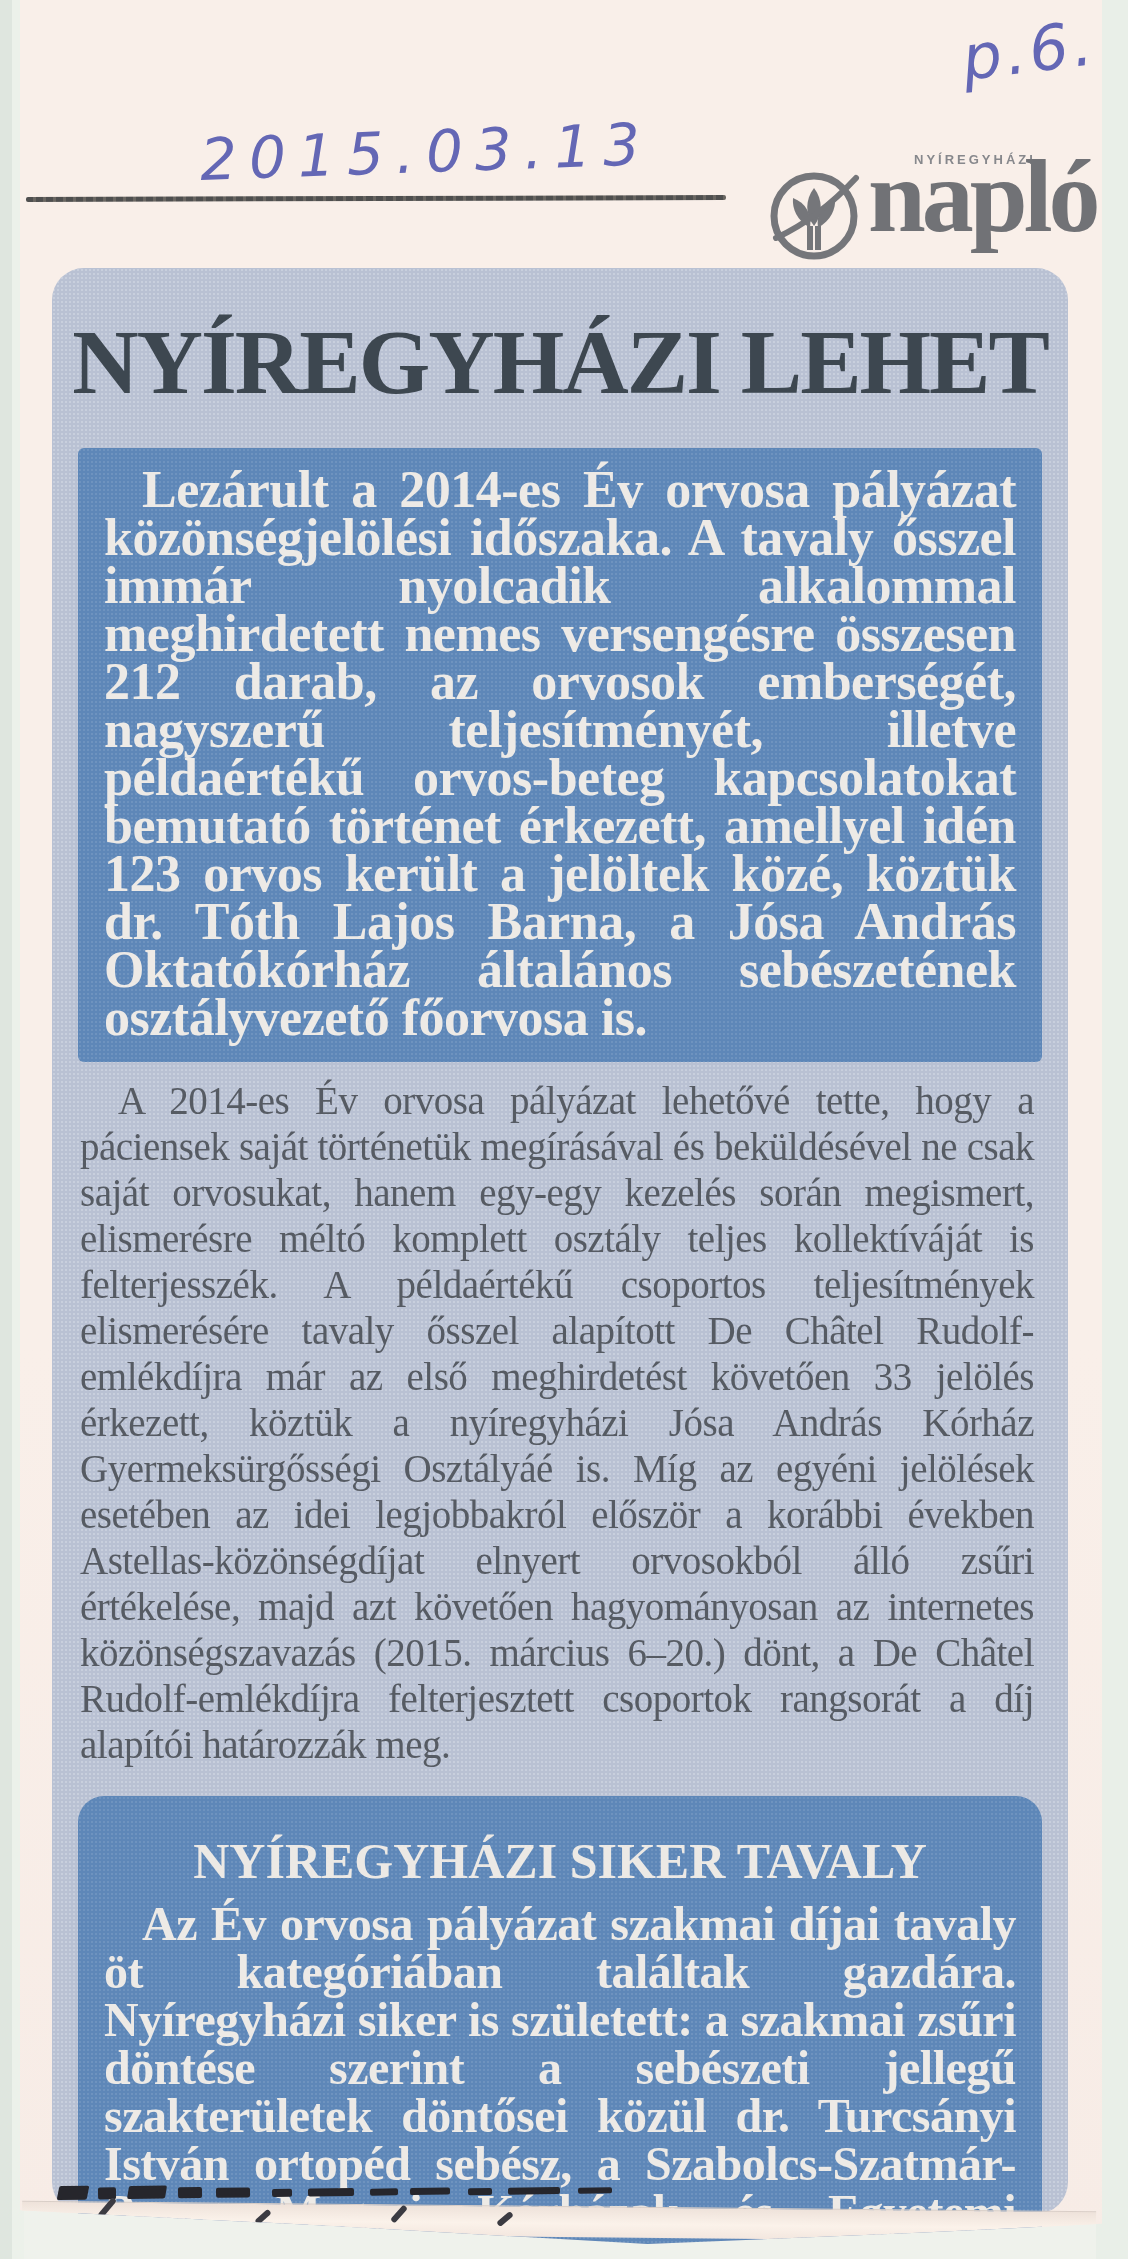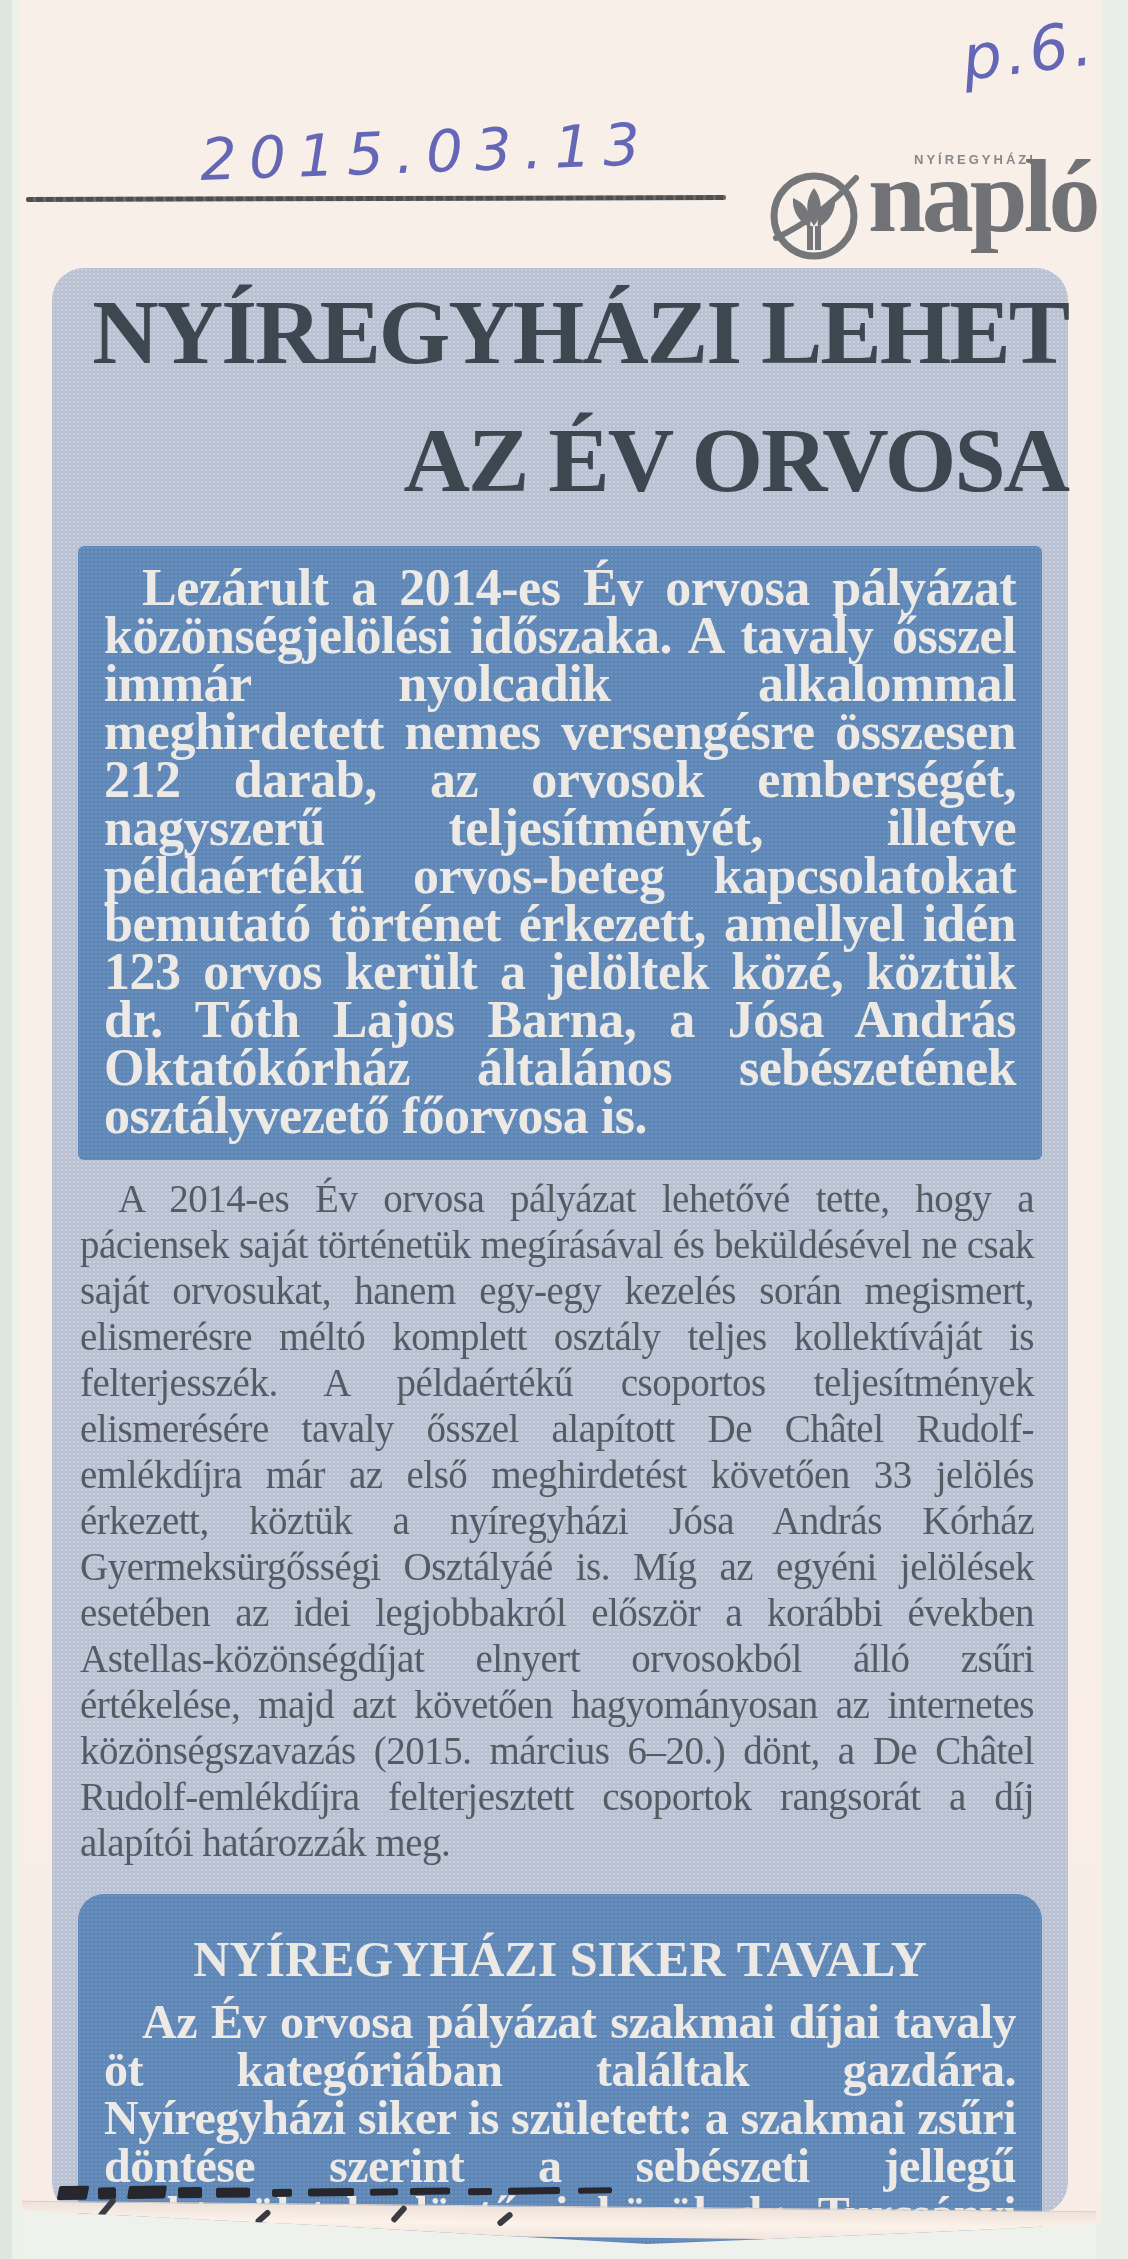--- a/index.html
+++ b/index.html
@@ -35,21 +35,21 @@
   }
   
   .article-box{
     position:absolute;left:32px;top:268px;width:1016px;height:1946px;
     background-color:#b9c1d3;
     background-image:radial-gradient(rgba(255,255,255,0.22) 1px,transparent 1.2px);
     background-size:4px 4px;
     border-radius:32px;
   }
   .headline{
-    margin:0;text-align:right;
+    margin:8px;padding-top:22px;text-align:center;
     font-size:92px;line-height:128px;font-weight:bold;color:#3d4750;letter-spacing:-2px;
   }
   .blue-box{
     background-color:#5e87b8;
     background-image:radial-gradient(rgba(255,255,255,0.10) 1px,transparent 1.2px);
     background-size:4px 4px;
     color:#edeae6;
   }
   .lead-box{
     margin:22px 26px 0 26px;border-radius:6px;
@@ -122,21 +122,20 @@
         <path d="M46 62 L46 86 M54 62 L54 86" stroke="#75767a" stroke-width="6"></path>
       </svg>
     </span>
     <span class="masthead-region">NYÍREGYHÁZI</span>
     <span class="masthead-title">napló</span>
   </div>
 
   <div class="article-box">
     <h1 class="headline">
       <span>NYÍREGYHÁZI LEHET</span><br>
-      <span>AZ ÉV ORVOSA</span>
     </h1>
 
     <div class="blue-box lead-box">
       <p class="lead-text">Lezárult a 2014-es Év orvosa pályázat közönségjelölési időszaka. A tavaly ősszel immár nyolcadik alkalommal meghirdetett nemes versengésre összesen 212 darab, az orvosok emberségét, nagyszerű teljesítményét, illetve példaértékű orvos-beteg kapcsolatokat bemutató történet érkezett, amellyel idén 123 orvos került a jelöltek közé, köztük dr. Tóth Lajos Barna, a Jósa András Oktatókórház általános sebészetének osztályvezető főorvosa is.</p>
     </div>
 
     <p class="body-text">A 2014-es Év orvosa pályázat lehetővé tette, hogy a páciensek saját történetük megírásával és beküldésével ne csak saját orvosukat, hanem egy-egy kezelés során megismert, elismerésre méltó komplett osztály teljes kollektíváját is felterjesszék. A példaértékű csoportos teljesítmények elismerésére tavaly ősszel alapított De Châtel Rudolf-emlékdíjra már az első meghirdetést követően 33 jelölés érkezett, köztük a nyíregyházi Jósa András Kórház Gyermeksürgősségi Osztályáé is. Míg az egyéni jelölések esetében az idei legjobbakról először a korábbi években Astellas-közönségdíjat elnyert orvosokból álló zsűri értékelése, majd azt követően hagyományosan az internetes közönségszavazás (2015. március 6–20.) dönt, a De Châtel Rudolf-emlékdíjra felterjesztett csoportok rangsorát a díj alapítói határozzák meg.</p>
 
     <div class="blue-box sidebar-box">
       <h2 class="sidebar-heading">NYÍREGYHÁZI SIKER TAVALY</h2>

